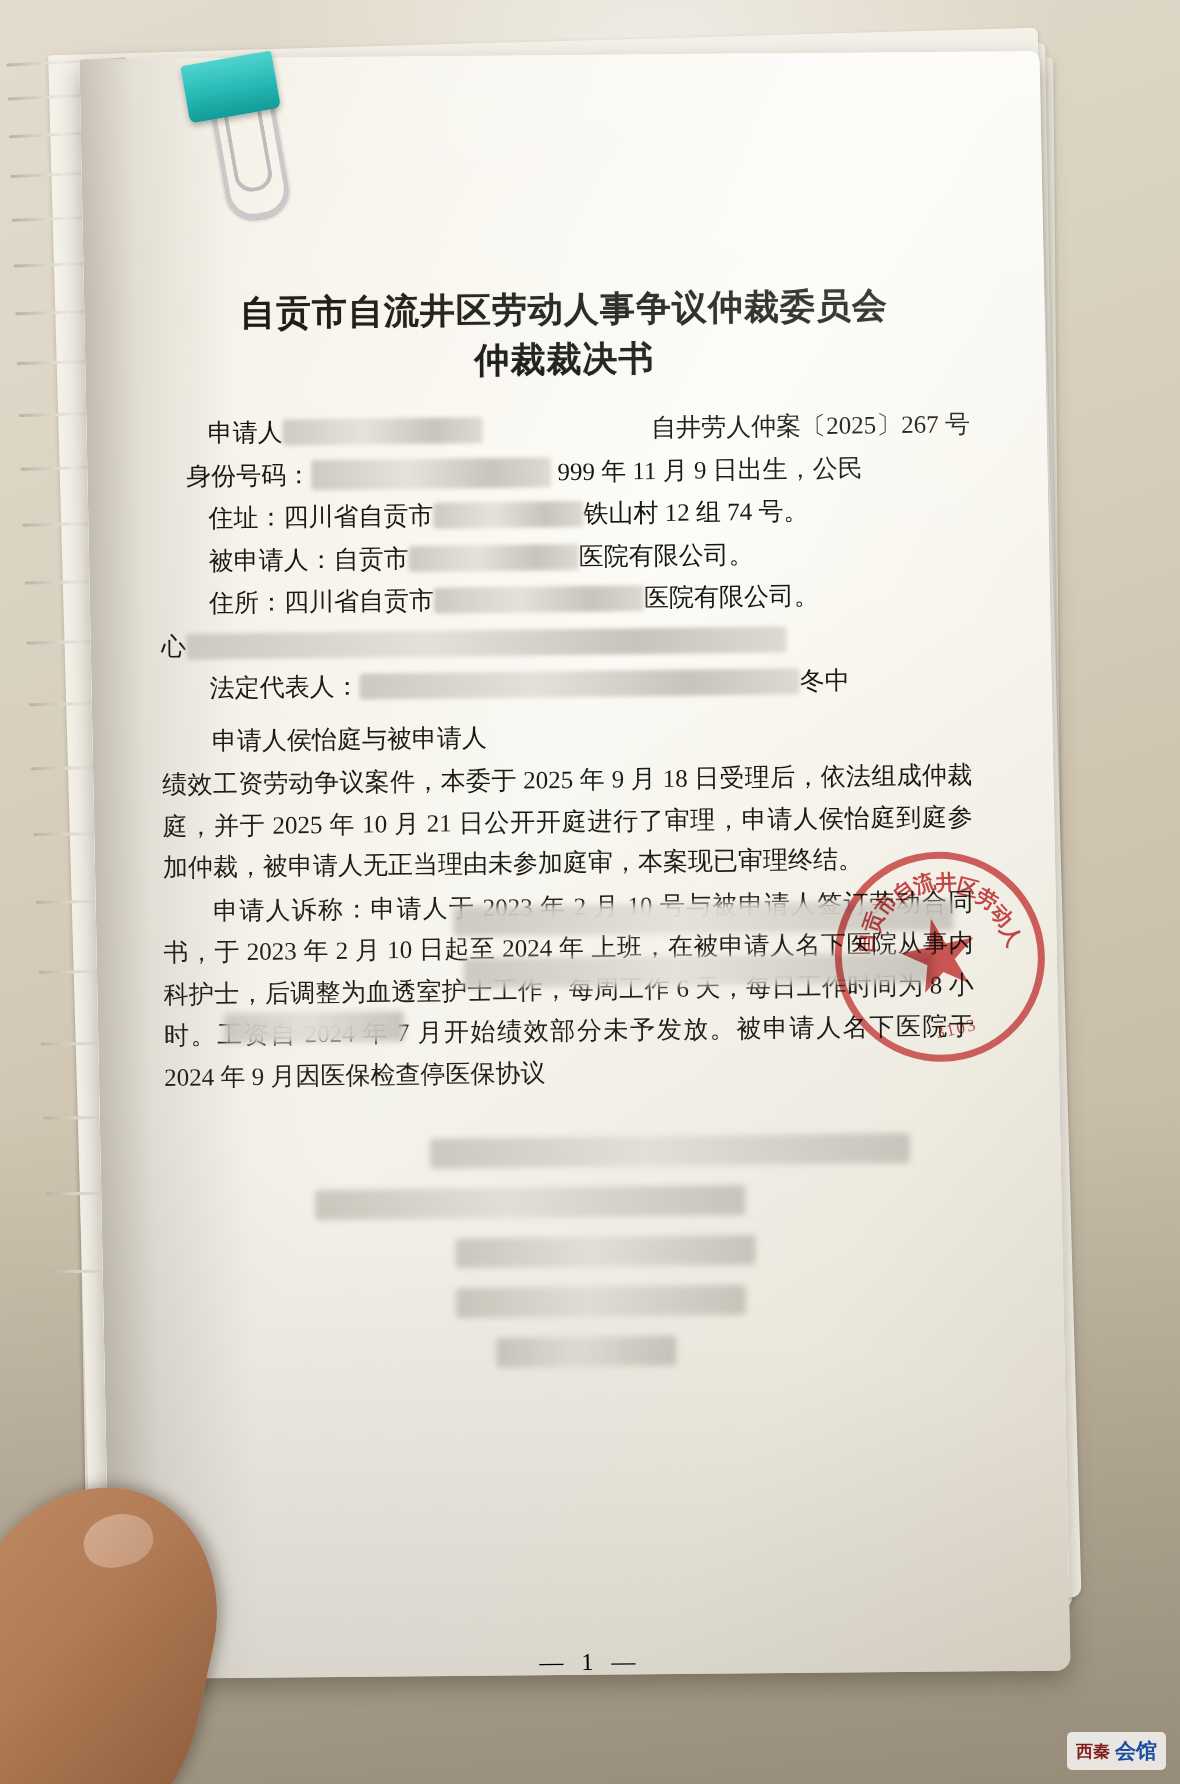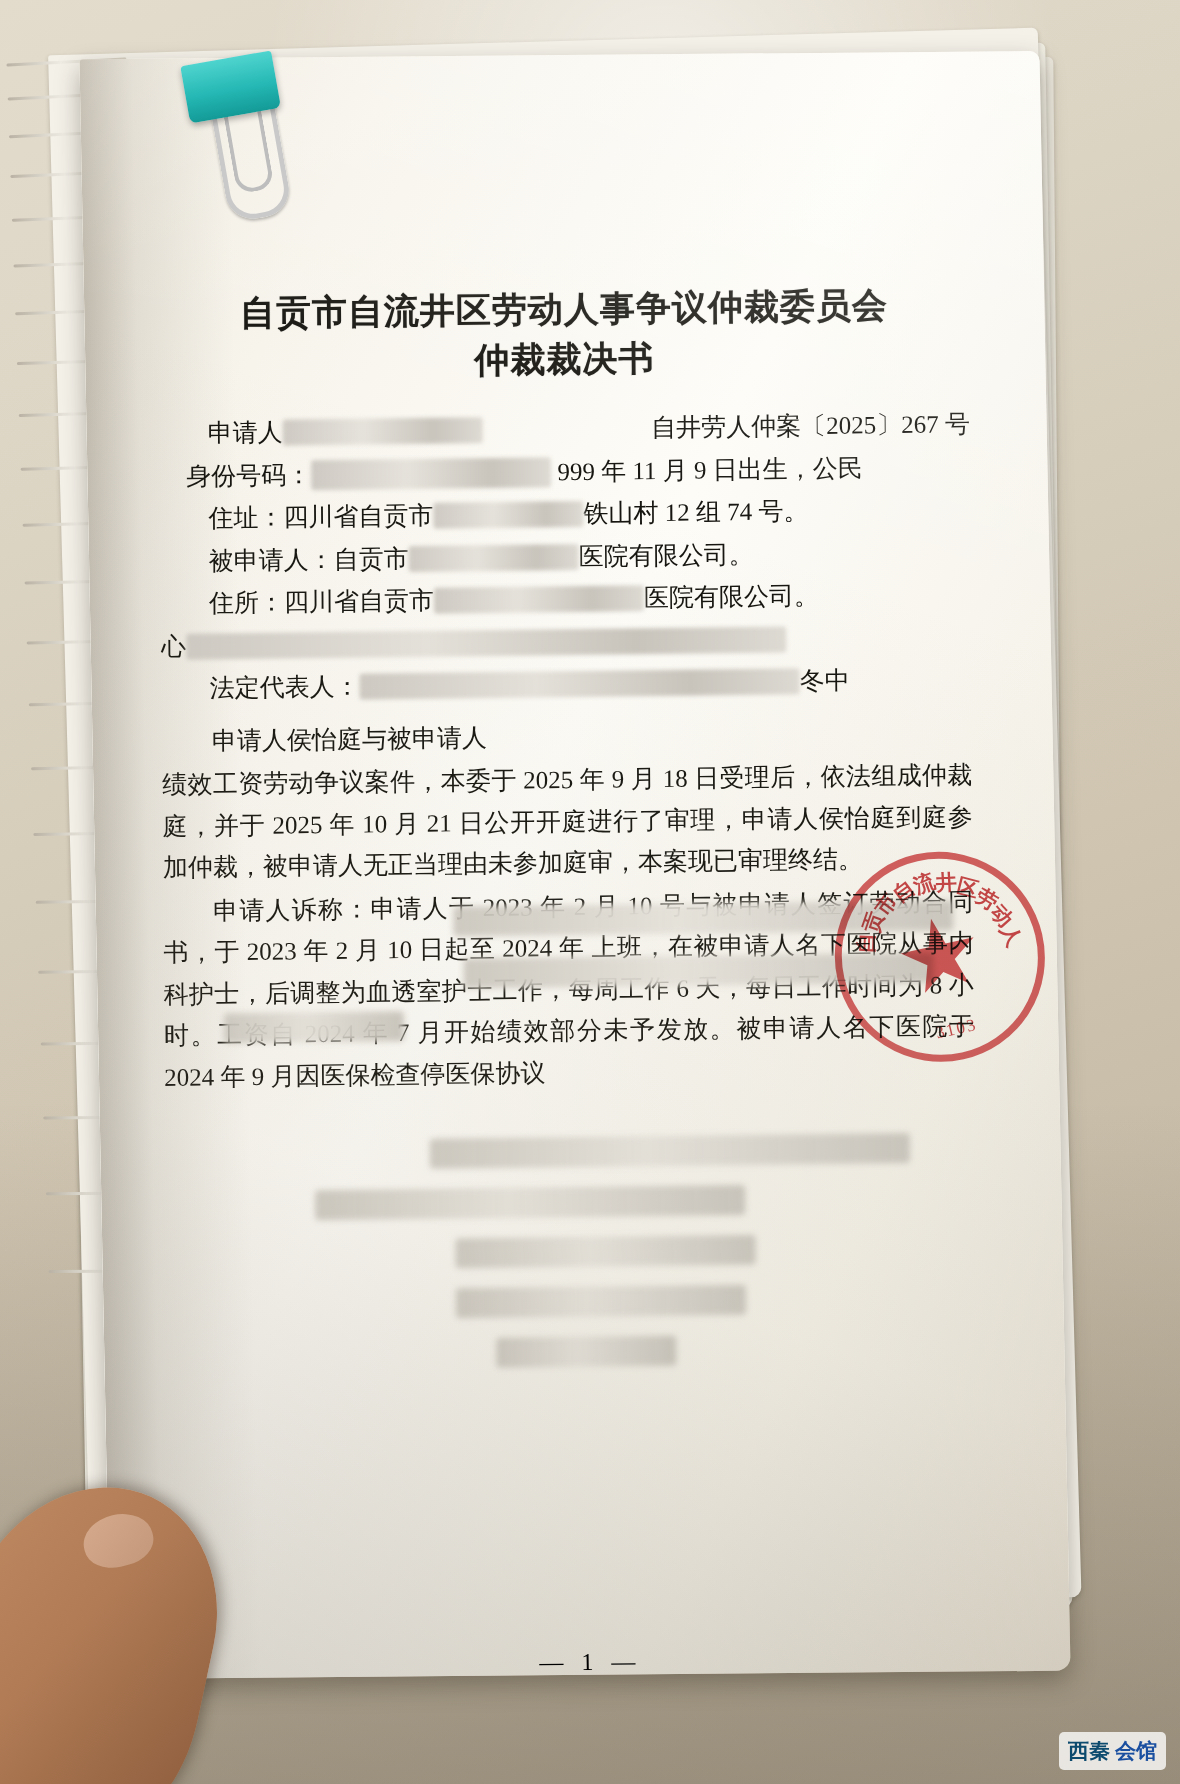--- a/index.html
+++ b/index.html
@@ -278,23 +278,23 @@
     right: 14px;
     bottom: 14px;
     display: flex;
     align-items: center;
     gap: 5px;
     padding: 5px 9px;
     background: rgba(255,255,255,0.78);
     border-radius: 5px;
   }
   .watermark .wm-red {
-    font-size: 21px;
+    font-size: 17px;
     font-weight: bold;
-    color: #0c4a6e;
+    color: #7f1d1d;
     font-family: "Liberation Sans", sans-serif;
   }
   .watermark .wm-blue {
     font-size: 21px;
     font-weight: bold;
     color: #1a4fa0;
     font-family: "Liberation Sans", sans-serif;
   }
 </style>
 </head>

